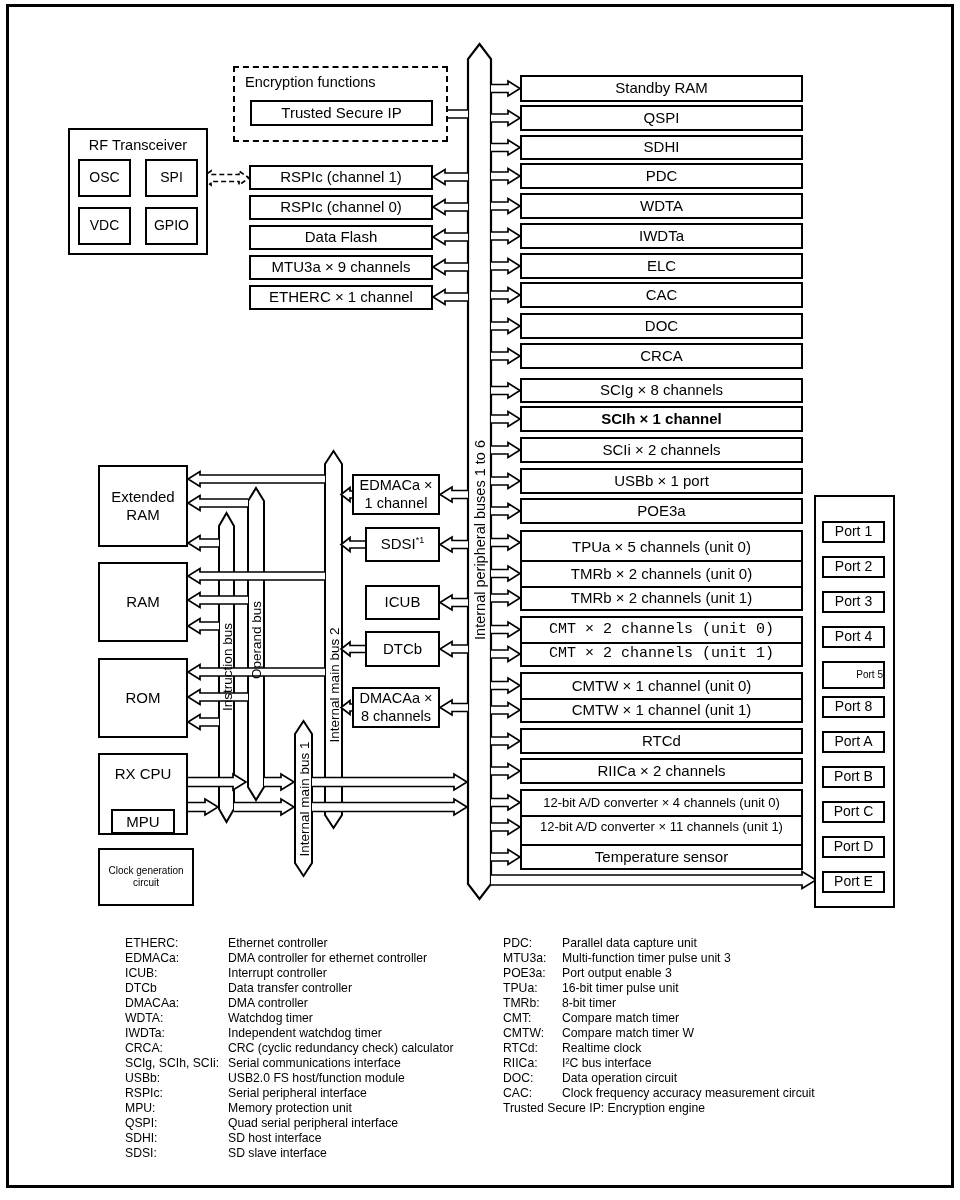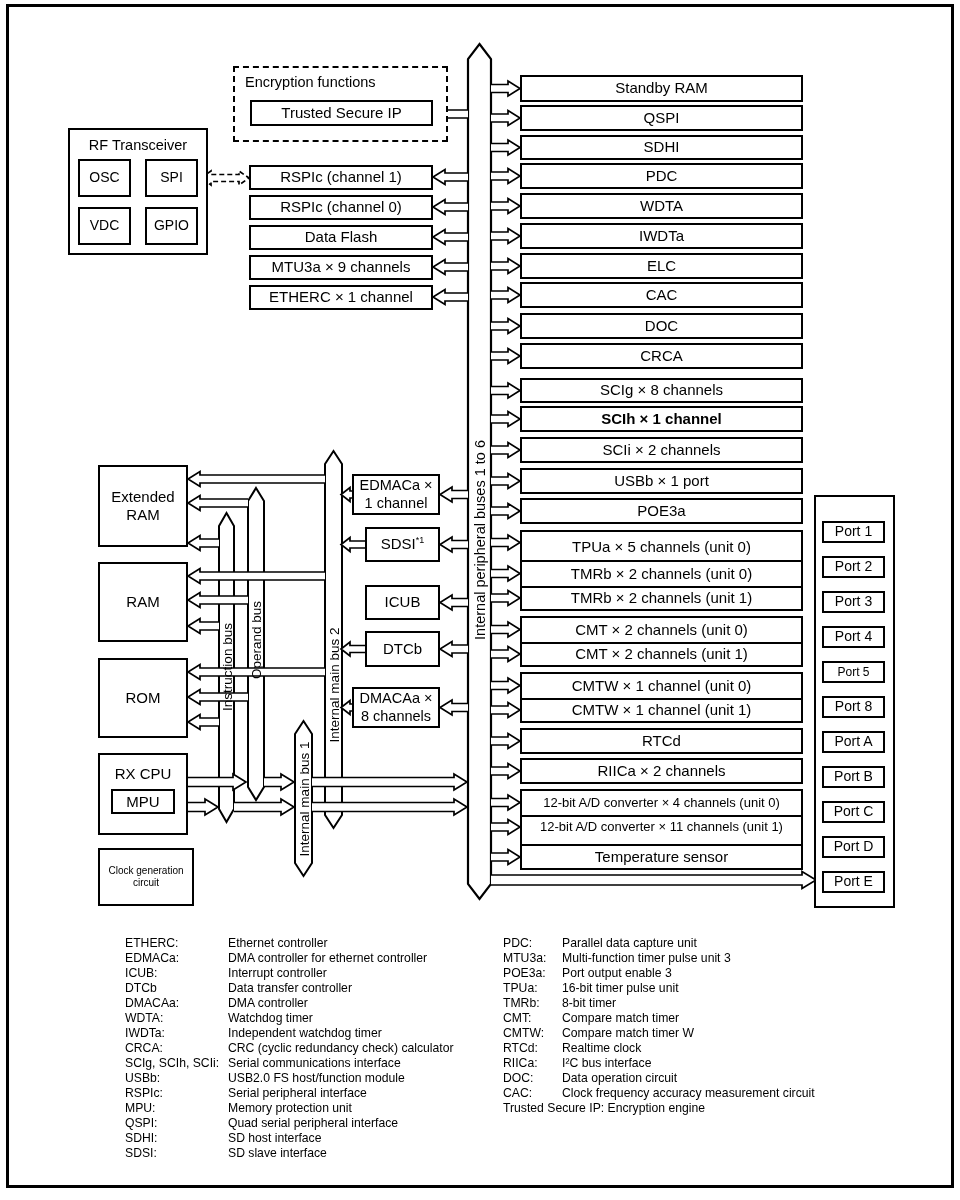--- a/index.html
+++ b/index.html
@@ -135,21 +135,21 @@
       </div>
       <div class="bx" style="left: 98px; top: 465px; width: 90px; height: 82px; font-size: 15px;">
         <span>Extended RAM</span>
       </div>
       <div class="bx" style="left: 98px; top: 562px; width: 90px; height: 80px; font-size: 15px;">
         <span>RAM</span>
       </div>
       <div class="bx" style="left: 98px; top: 658px; width: 90px; height: 80px; font-size: 15px;">
         <span>ROM</span>
       </div>
-      <div class="bx" style="left: 98px; top: 753px; width: 90px; height: 82px; font-size: 15px; flex-direction: column; justify-content: flex-start;">
+      <div class="bx" style="left: 98px; top: 753px; width: 90px; height: 82px; font-size: 15px; flex-direction: column; justify-content: flex-start; gap: 20px;">
         <div style="margin-top: 10px;"><span>RX CPU</span></div>
         <div class="bx" style="position: relative; left: 0px; top: 6px; width: 64px; height: 25px; font-size: 15px;">
           <span>MPU</span>
         </div>
       </div>
       <div class="bx" style="left: 98px; top: 848px; width: 96px; height: 58px; font-size: 10px; padding: 0px 2px; align-items: center;">
         <span>Clock generation circuit</span>
       </div>
       <div class="bx" style="left: 352px; top: 474px; width: 88px; height: 41px; font-size: 14.5px; flex-direction: column;">
         <div><span>EDMACa ×</span></div>
@@ -217,21 +217,21 @@
         <span>TPUa × 5 channels (unit 0)</span>
       </div>
       <div class="bx pair" style="left: 520px; top: 560px; width: 283px; height: 51px; font-size: 15px;">
         <div class="row">
           <span>TMRb × 2 channels (unit 0)</span>
         </div>
         <div class="row second">
           <span>TMRb × 2 channels (unit 1)</span>
         </div>
       </div>
-      <div class="bx pair" style="left: 520px; top: 616px; width: 283px; height: 51px; font-size: 15px;">
+      <div class="bx pair" style="left: 520px; top: 616px; width: 283px; height: 51px; font-size: 15px; font-family: Liberation Mono, monospace;">
         <div class="row">
           <span>CMT × 2 channels (unit 0)</span>
         </div>
         <div class="row second">
           <span>CMT × 2 channels (unit 1)</span>
         </div>
       </div>
       <div class="bx pair" style="left: 520px; top: 672px; width: 283px; height: 51px; font-size: 15px;">
         <div class="row">
           <span>CMTW × 1 channel (unit 0)</span>
@@ -263,21 +263,21 @@
       </div>
       <div class="bx" style="left: 822px; top: 556px; width: 63px; height: 22px; font-size: 14px;">
         <span>Port 2</span>
       </div>
       <div class="bx" style="left: 822px; top: 591px; width: 63px; height: 22px; font-size: 14px;">
         <span>Port 3</span>
       </div>
       <div class="bx" style="left: 822px; top: 626px; width: 63px; height: 22px; font-size: 14px;">
         <span>Port 4</span>
       </div>
-      <div class="bx" style="left: 822px; top: 661px; width: 63px; height: 22px; font-size: 12px;">
+      <div class="bx" style="left: 822px; top: 661px; width: 63px; height: 28px; font-size: 10px; justify-content: flex-end;">
         <span>Port 5</span>
       </div>
       <div class="bx" style="left: 822px; top: 696px; width: 63px; height: 22px; font-size: 14px;">
         <span>Port 8</span>
       </div>
       <div class="bx" style="left: 822px; top: 731px; width: 63px; height: 22px; font-size: 14px;">
         <span>Port A</span>
       </div>
       <div class="bx" style="left: 822px; top: 766px; width: 63px; height: 22px; font-size: 14px;">
         <span>Port B</span>

